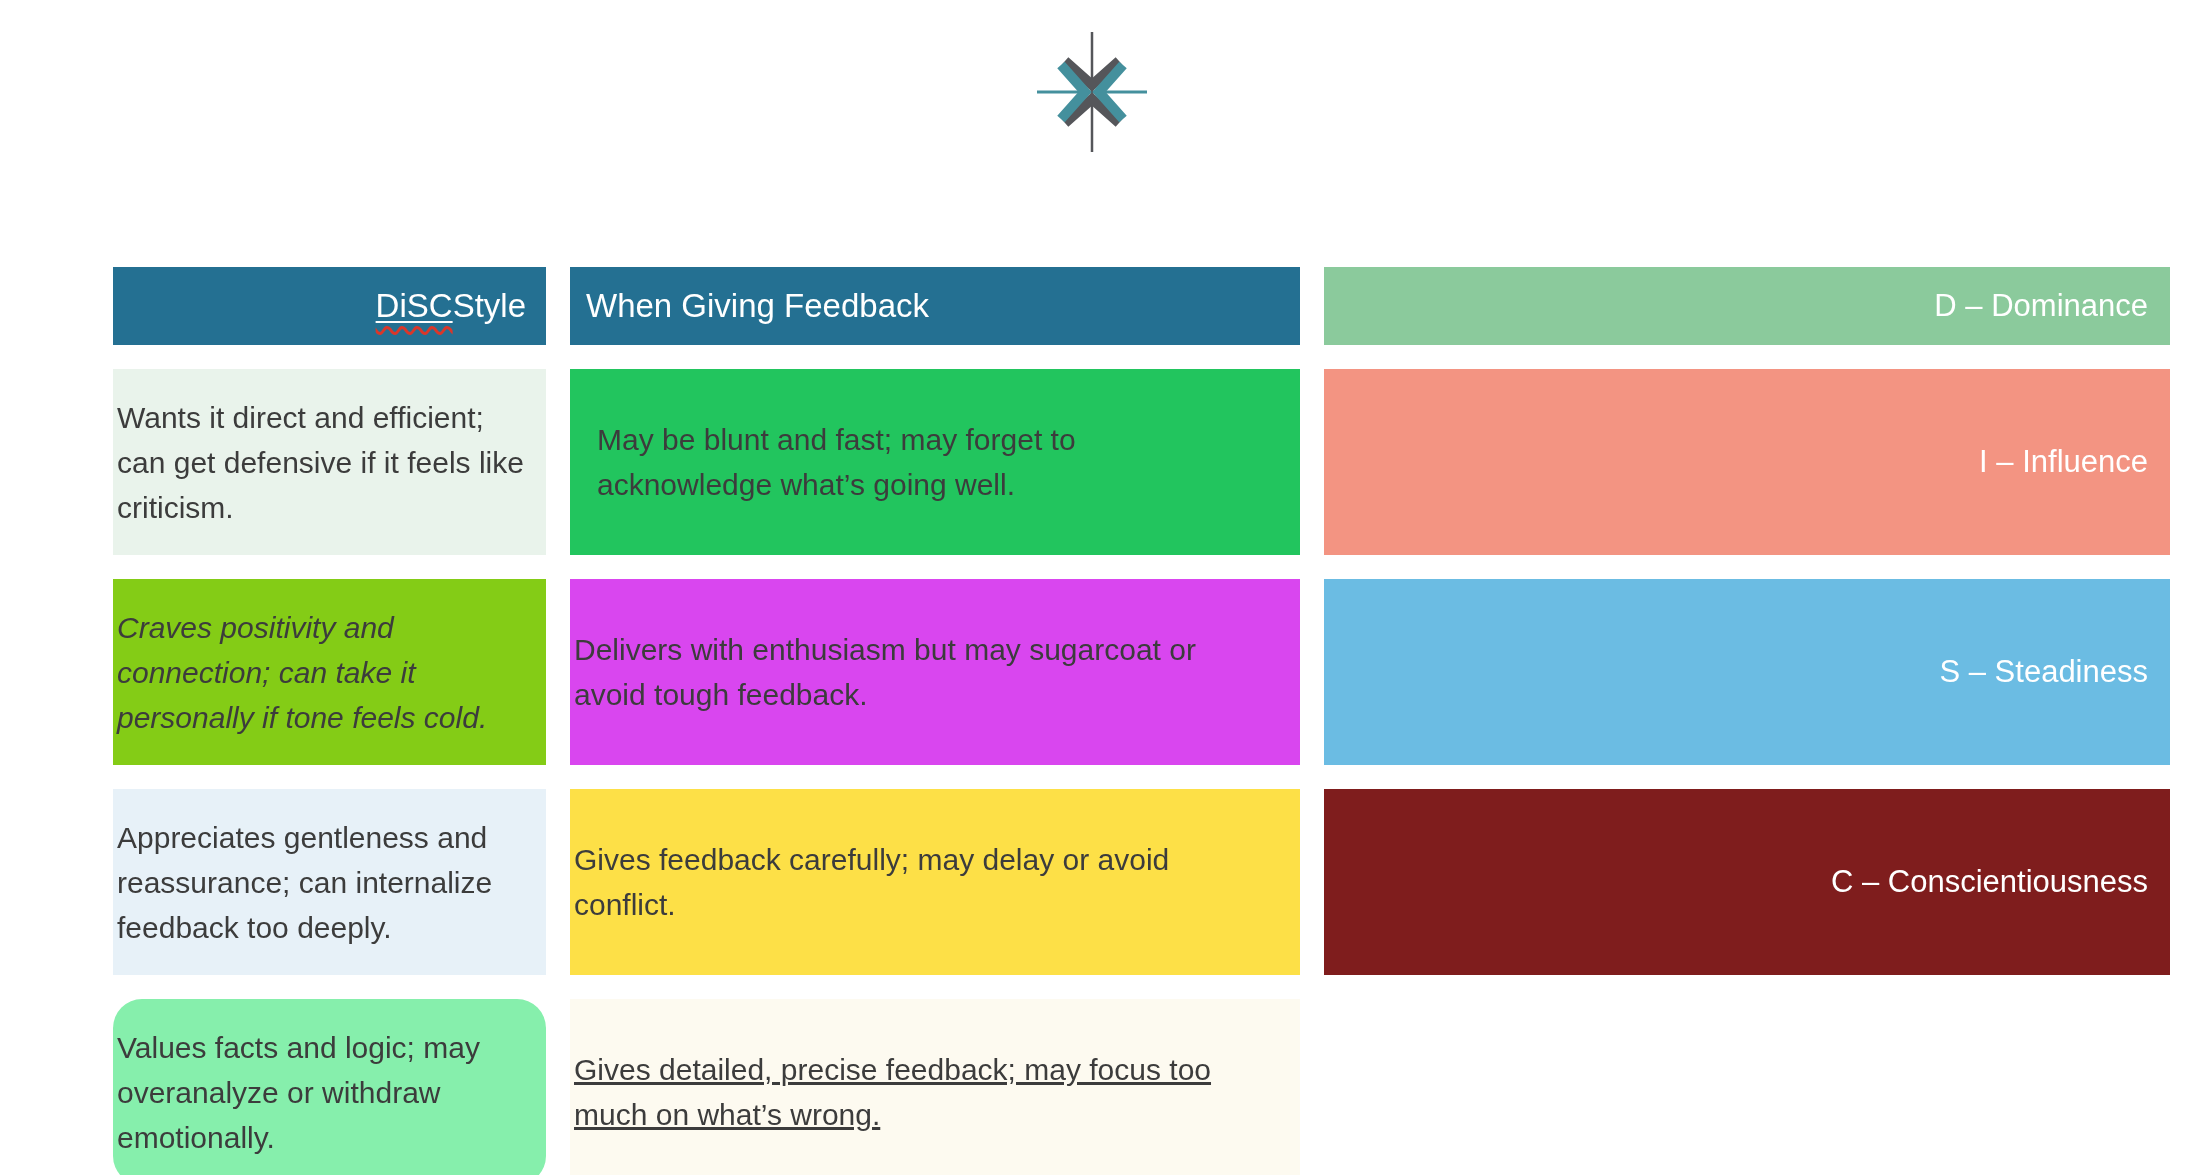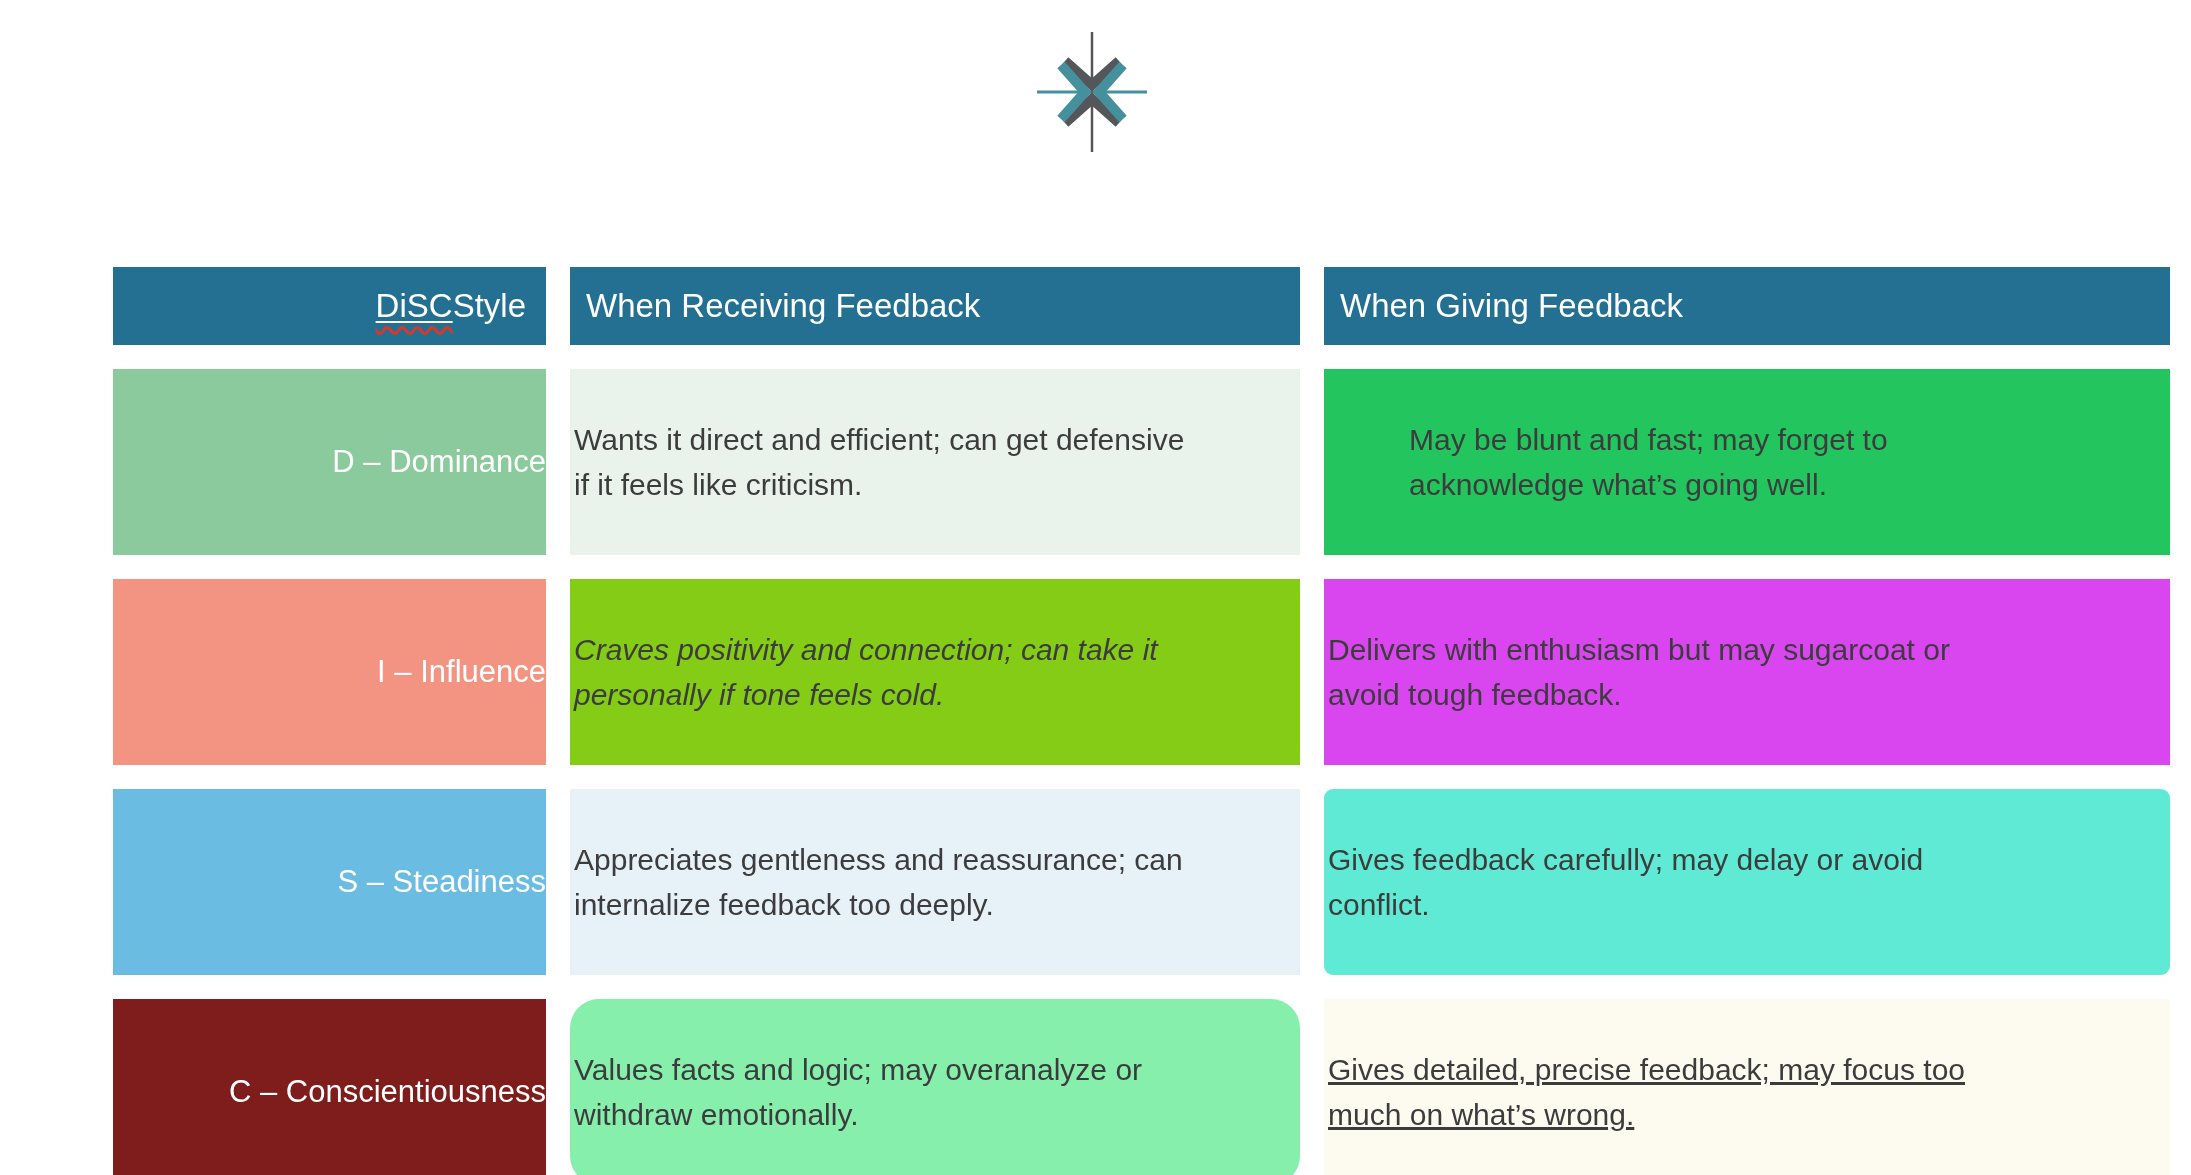--- a/index.html
+++ b/index.html
@@ -37,20 +37,21 @@
     color: #ffffff;
     font-size: 33px;
   }
   .head.col1 { justify-content: flex-end; padding-right: 20px; }
   .head.colx { justify-content: flex-start; padding-left: 16px; }
 
   .label-cell {
     color: #ffffff;
     font-size: 31px;
     justify-content: flex-end;
+    padding-right: 22px;
     text-align: right;
   }
   .body-cell {
     color: #3c3c3c;
     font-size: 30px;
     line-height: 45px;
     padding-left: 4px;
     padding-right: 20px;
   }
   .body-cell .txt { display: block; }
@@ -87,23 +88,20 @@
   </svg>
 </div>
 
 <div class="disc-table">
 
   <div class="cell head col1">
     <span class="squiggle"><span class="u">DiSC</span></span>
       <span> Style</span>
   </div>
   <div class="cell head colx">
-    <span>When Receiving Feedback</span>
-  </div>
-  <div class="cell head colx">
     <span>When Giving Feedback</span>
   </div>
 
   <div class="cell label-cell" style="background-color: rgb(139, 202, 156);">
     <span>D – Dominance</span>
   </div>
   <div class="cell body-cell col2" style="background-color: rgb(233, 243, 235);">
     <span class="txt">Wants it direct and efficient; can get defensive if it feels like criticism.</span>
   </div>
   <div class="cell body-cell col3" style="background-color: #22c55e; justify-content: center;">
@@ -119,21 +117,21 @@
   <div class="cell body-cell col3" style="background-color: #d946ef;">
     <span class="txt">Delivers with enthusiasm but may sugarcoat or avoid tough feedback.</span>
   </div>
 
   <div class="cell label-cell" style="background-color: rgb(107, 188, 227);">
     <span>S – Steadiness</span>
   </div>
   <div class="cell body-cell col2" style="background-color: rgb(231, 241, 248);">
     <span class="txt">Appreciates gentleness and reassurance; can internalize feedback too deeply.</span>
   </div>
-  <div class="cell body-cell col3" style="background-color: #5eead4; border-radius: 9px;">
+  <div class="cell body-cell col3" style="background-color: #fde047;">
     <span class="txt">Gives feedback carefully; may delay or avoid conflict.</span>
   </div>
 
   <div class="cell label-cell" style="background-color: #7f1d1d;">
     <span>C – Conscientiousness</span>
   </div>
   <div class="cell body-cell col2" style="background-color: #86efac; border-radius: 29px;">
     <span class="txt">Values facts and logic; may overanalyze or withdraw emotionally.</span>
   </div>
   <div class="cell body-cell col3" style="background-color: rgb(253, 250, 240); text-decoration: underline;">

